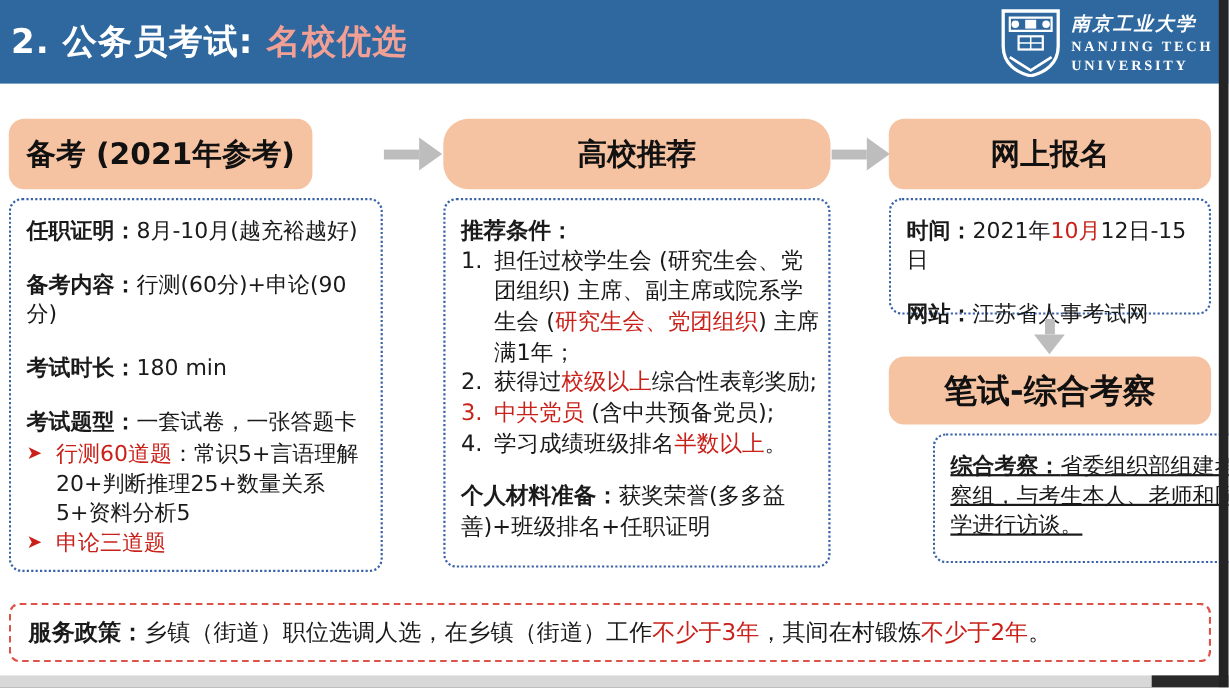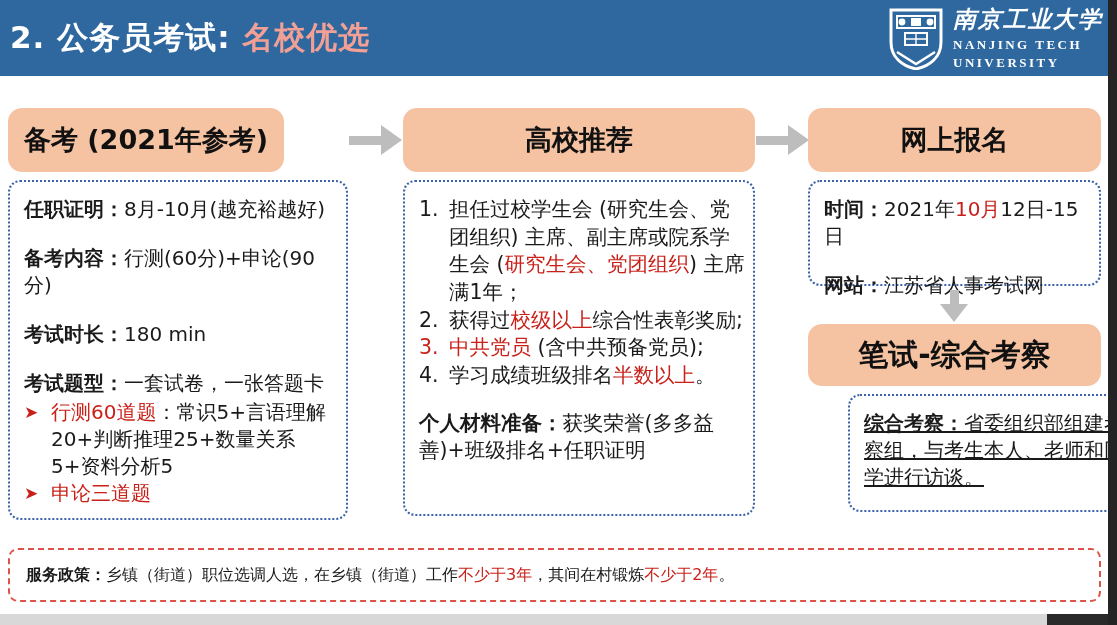--- a/index.html
+++ b/index.html
@@ -12,35 +12,35 @@
   .slide{position:relative;width:1117px;height:625px;background:#ffffff;overflow:hidden;}
 
   
   .topbar{position:absolute;left:0;top:0;width:100%;height:76px;background:var(--topbar);
     display:flex;align-items:center;justify-content:space-between;padding:0 14px 0 10px;}
   .page-title{font-size:31px;font-weight:700;color:#ffffff;letter-spacing:1px;white-space:nowrap;}
   .page-title .hl{color:var(--title-highlight);}
   .logo{display:flex;align-items:center;gap:10px;margin-top:2px;}
   .logo svg{display:block;}
   .logo-text{color:#fff;line-height:1;}
-  .logo-cn{font-family:Liberation Mono, monospace;font-style:italic;font-weight:700;
-    font-size:23px;letter-spacing:2px;white-space:nowrap;}
+  .logo-cn{font-family:Liberation Sans, sans-serif;font-style:italic;font-weight:700;
+    font-size:17px;letter-spacing:2px;white-space:nowrap;}
   .logo-en{font-family:"Liberation Serif","DejaVu Serif",serif;font-weight:700;font-size:13px;
     letter-spacing:2.5px;margin-top:5px;}
 
   
   .stage-header{position:absolute;background:var(--peach);border-radius:14px;
     display:flex;align-items:center;justify-content:center;
     font-size:27px;font-weight:700;color:#111;}
   .content-box{position:absolute;background:#fff;border:2px dotted var(--blue-border);
     border-radius:12px;padding:14px 8px 10px 14px;font-size:20px;color:var(--ink);line-height:1.35;}
 
   .hdr1{left:8px;top:108px;width:276px;height:64px;}
   .box1{left:8px;top:180px;width:340px;height:340px;}
-  .hdr2{left:403px;top:108px;width:352px;height:64px;}
+  .hdr2{left:403px;top:108px;width:352px;height:64px;border-radius:23px;}
   .box2{left:403px;top:180px;width:352px;height:336px;font-size:20.5px;}
   .hdr3{left:808px;top:108px;width:293px;height:64px;}
   .box3a{left:808px;top:180px;width:293px;height:106px;}
   .hdr3b{left:808px;top:324px;width:293px;height:62px;font-size:30px;}
   .box3b{left:848px;top:394px;width:293px;height:118px;text-decoration:underline;}
 
   
   .line{display:block;}
   .line.gap{margin-bottom:22px;}
   .line.smallgap{margin-bottom:2px;}
@@ -62,21 +62,21 @@
   .arrow2{left:756px;top:125px;}
   .v-arrow{position:absolute;display:flex;flex-direction:column;align-items:center;}
   .v-arrow .shaft{width:9px;height:14px;background:var(--arrow);}
   .v-arrow .head{width:0;height:0;border-left:14px solid transparent;border-right:14px solid transparent;
     border-top:18px solid var(--arrow);}
   .arrow3{left:940px;top:290px;}
 
   
   .policy{position:absolute;left:8px;top:548px;width:1093px;height:54px;background:#fff;
     border:2px dashed var(--red-border);border-radius:10px;display:flex;align-items:center;
-    padding:0 16px;font-size:16px;color:var(--ink);white-space:nowrap;}
+    padding:0 16px;font-size:21px;color:var(--ink);white-space:nowrap;}
 
   
   .bottom-strip{position:absolute;left:0;bottom:0;width:100%;height:11px;background:#d8d8d8;}
   .bottom-strip-dark{position:absolute;right:0;bottom:0;width:70px;height:11px;background:#2a2a2a;}
   .right-strip{position:absolute;right:0;top:0;width:9px;height:100%;background:#242424;}
 </style>
 </head>
 <body>
 
 <div class="slide">
@@ -120,20 +120,21 @@
       </div>
     </div>
 
   <div class="h-arrow arrow1">
       <span class="shaft"></span>
       <span class="head"></span>
     </div>
 
   <div class="stage-header hdr2">高校推荐</div>
   <div class="content-box box2">
+      <div class="line"><span class="line-content"><span class="bold">推荐条件：</span></span></div>
       <div class="line flexline">
         <span class="num">1.</span>
         <span class="line-content"><span>担任过校学生会 (研究生会、党团组织) 主席、副主席或院系学生会 (</span><span class="red">研究生会、党团组织</span><span>) 主席满1年；</span></span>
       </div>
       <div class="line flexline">
         <span class="num">2.</span>
         <span class="line-content"><span>获得过</span><span class="red">校级以上</span><span>综合性表彰奖励;</span></span>
       </div>
       <div class="line flexline">
         <span class="num red">3.</span>

